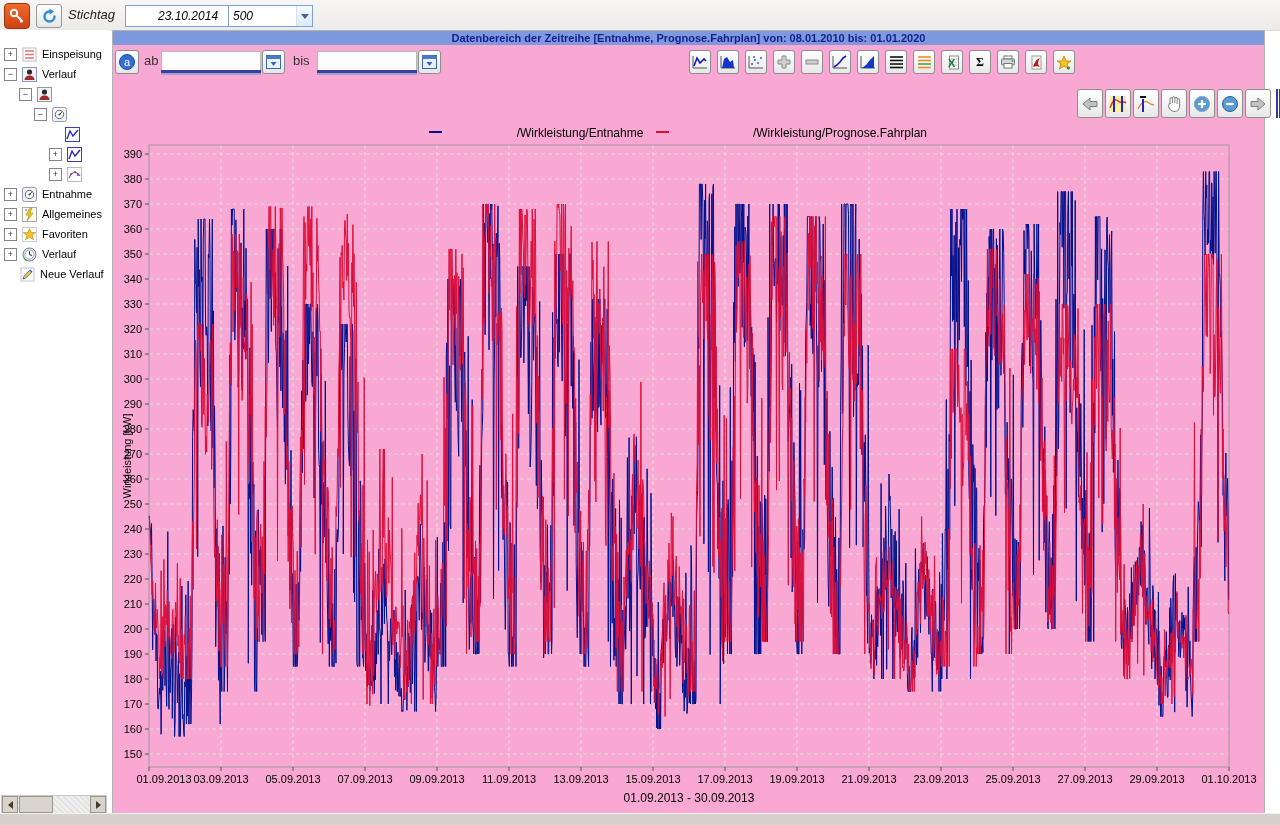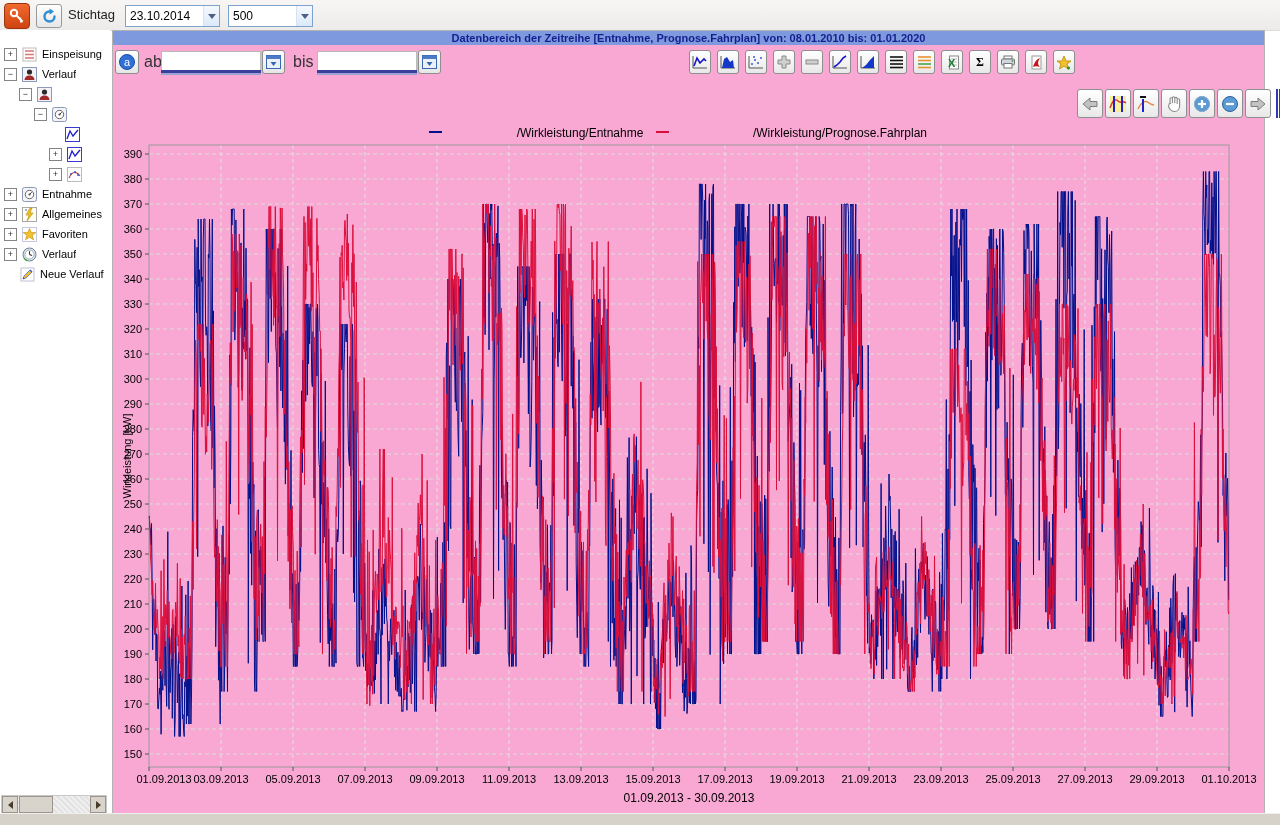--- a/index.html
+++ b/index.html
@@ -1,47 +1,47 @@
 <!DOCTYPE html>
 <html><head>
 <meta charset="utf-8">
 <style>
   html,body{margin:0;padding:0;background:#fff;font-family:"Liberation Sans",sans-serif;}
   #app{position:relative;width:1280px;height:825px;background:#fff;overflow:hidden;}
   
-  #topbar{position:absolute;left:0;top:0;width:1280px;height:30px;background:linear-gradient(#f7f6f5,#ecebe9);border-bottom:1px solid #dcdcdc;}
+  #topbar{position:absolute;left:0;top:0;width:1280px;height:30px;background:linear-gradient(#f7f6f5,#ecebe9);border-bottom:1px solid #dcdcdc;font-style:italic;}
   .tbtn{position:absolute;border:1px solid #9a9a9a;border-radius:3px;background:linear-gradient(#ffffff,#e7e7e7);display:flex;align-items:center;justify-content:center;}
   #key-btn{left:4px;top:3px;width:24px;height:24px;border:1px solid #9c3410;border-radius:4px;background:linear-gradient(#f2temp 0,#000);background:linear-gradient(#f16a2e,#cf4312);}
   #refresh-btn{left:36px;top:4px;width:24px;height:22px;}
   #stichtag-label{position:absolute;left:68px;top:0;height:30px;line-height:30px;font-size:13px;color:#222;}
   .combo{position:absolute;top:5px;height:20px;border:1px solid #7da2ce;background:#fff;font-size:12px;display:flex;align-items:center;}
   .combo .cval{flex:1;padding:0 4px;white-space:nowrap;overflow:hidden;}
   .combo .carrow{width:15px;height:100%;display:flex;align-items:center;justify-content:center;border-left:1px solid #d5e2f2;background:linear-gradient(#f5f9ff,#dce9f9);}
   .tri-down{width:0;height:0;border-left:4px solid transparent;border-right:4px solid transparent;border-top:5px solid #4d6185;}
-  #combo-stichtag{left:125px;width:93px;}
+  #combo-stichtag{left:125px;width:93px;padding-left:28px;}
   #combo-count{left:228px;width:83px;}
   
   #sidebar{position:absolute;left:0;top:30px;width:110px;height:783px;background:#fff;overflow:hidden;}
   .trow{position:relative;height:20px;display:flex;align-items:center;white-space:nowrap;overflow:hidden;}
   .texp{width:11px;height:11px;border:1px solid #848484;background:#fff;display:inline-flex;align-items:center;justify-content:center;font-size:9px;line-height:9px;color:#333;flex:0 0 11px;margin-right:4px;}
   .texp.none{border:none;background:transparent;}
   .ticon{width:17px;height:16px;flex:0 0 17px;margin-right:4px;display:inline-flex;align-items:center;justify-content:center;}
   .tlabel{font-size:11px;color:#000;overflow:hidden;}
   
   #side-hscroll{position:absolute;left:1px;top:765px;width:104px;height:17px;background:repeating-linear-gradient(45deg,#efefef 0 2px,#e2e2e2 2px 4px);border:1px solid #c8c8c8;display:flex;}
   .sbtn{width:16px;height:100%;background:#d8d4cc;border:1px solid #9a968e;display:flex;align-items:center;justify-content:center;box-sizing:border-box;}
   #hthumb{width:34px;height:100%;background:#d8d4cc;border:1px solid #9a968e;box-sizing:border-box;margin-left:1px;}
   .tri-left{width:0;height:0;border-top:4px solid transparent;border-bottom:4px solid transparent;border-right:5px solid #4a3a28;}
   .tri-right{width:0;height:0;border-top:4px solid transparent;border-bottom:4px solid transparent;border-left:5px solid #4a3a28;}
   
   #panel{position:absolute;left:112px;top:30px;width:1151px;height:783px;background:#f9a8d4;border:1px solid #b3b3b3;box-sizing:content-box;}
   #ptitle{position:absolute;left:0;top:0;width:100%;height:14px;background:#7e99dd;color:#141f8f;font-size:11px;font-weight:bold;text-align:center;line-height:14px;overflow:hidden;}
   #ptoolbar{position:absolute;left:0;top:16px;width:100%;height:32px;}
   .pbtn{position:absolute;top:3px;width:22px;height:22px;border:1px solid #8e8e8e;border-radius:3px;background:linear-gradient(#ffffff,#e6e6e6);display:flex;align-items:center;justify-content:center;font-size:13px;}
-  #ab-label,#bis-label{position:absolute;top:6px;font-size:16px;color:#333;}
+  #ab-label,#bis-label{position:absolute;top:6px;font-size:13px;color:#333;}
   .dinput{position:absolute;top:4px;height:18px;border:1px solid #b9b9b9;border-bottom:none;box-shadow:0 3px 0 #3a3f9c,0 5px 0 #9aa2d2;font-size:12px;padding:0 3px;outline:none;}
   .calbtn{position:absolute;top:3px;width:21px;height:22px;border:1px solid #8e8e8e;border-radius:3px;background:linear-gradient(#ffffff,#e6e6e6);display:flex;align-items:center;justify-content:center;}
   #chart-tools{position:absolute;left:576px;top:3px;display:flex;gap:6px;}
   .cbtn{width:20px;height:22px;border:1px solid #8e8e8e;border-radius:3px;background:linear-gradient(#ffffff,#e8e8e8);display:flex;align-items:center;justify-content:center;font-size:12px;}
   #navbar{position:absolute;left:964px;top:58px;display:flex;gap:2px;align-items:center;}
   .nbtn{width:24px;height:27px;border:1px solid #8e8e8e;border-radius:3px;background:linear-gradient(#ffffff,#e8e8e8);display:flex;align-items:center;justify-content:center;}
   #nav-grip{width:5px;height:29px;background:linear-gradient(90deg,#2d39b8 40%,#fff 40% 60%,#2d39b8 60%);margin-left:3px;}
   #chart-svg{position:absolute;left:0;top:0;width:1151px;height:783px;}
   #chart-svg text{font-family:"Liberation Sans",sans-serif;}
   

